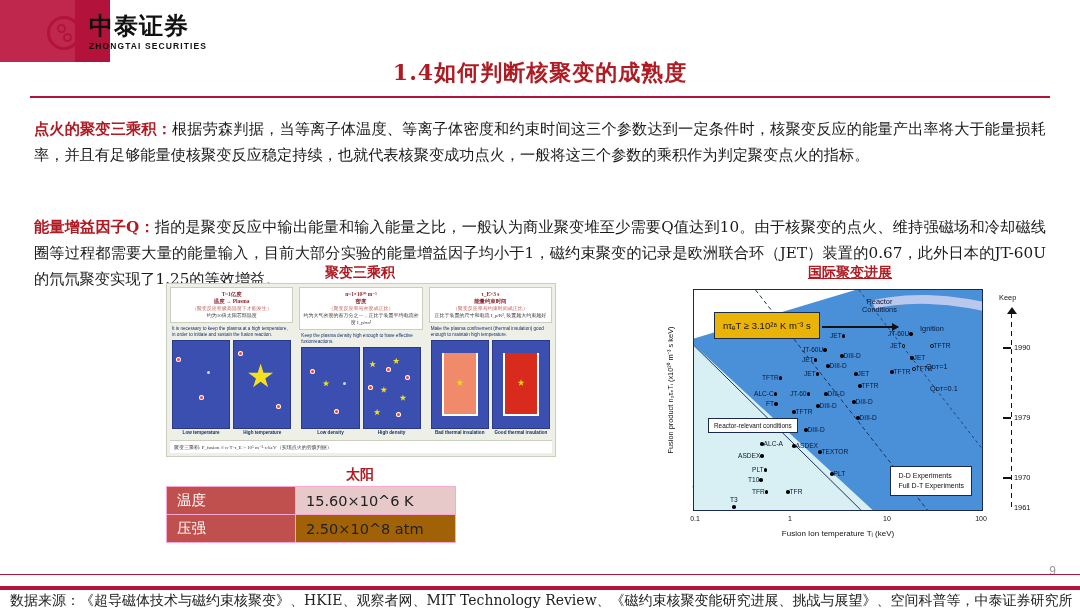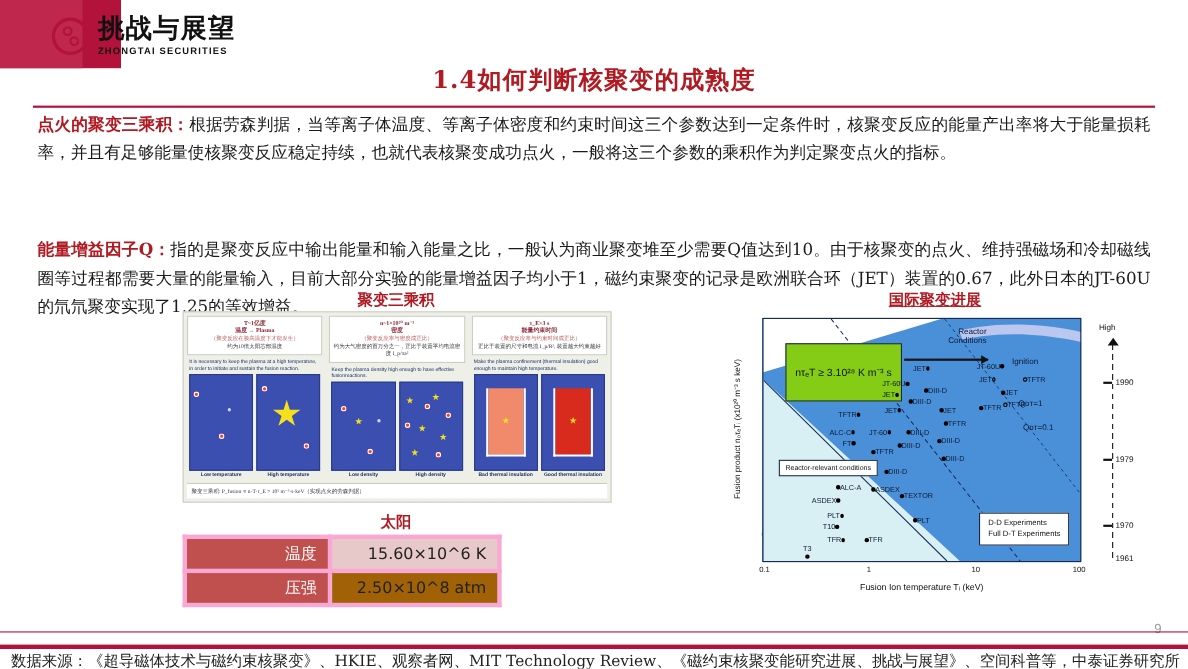--- a/index.html
+++ b/index.html
@@ -20,21 +20,21 @@
 
   .title{position:absolute;left:0;top:58px;width:1080px;text-align:center;
     color:#b01a22;font-size:22px;font-weight:bold;letter-spacing:1px;
     font-family:"DejaVu Serif","Liberation Serif",serif;}
   .title-rule{position:absolute;left:30px;top:96px;width:1020px;height:2px;background:#b3123a;}
 
   
   .para{position:absolute;left:34px;width:1012px;font-size:15.2px;line-height:26px;
         color:#1a1a1a;text-align:justify;font-family:"DejaVu Serif","Liberation Serif",serif;}
   .para .lead{color:#b01a22;font-weight:bold;}
-  #para1{top:100px;}
+  #para1{top:116px;}
   #para2{top:186px;margin-top:28px;}
 
   
   .fig-cap{position:absolute;color:#b01a22;font-weight:bold;font-size:14px;text-align:center;
            font-family:"DejaVu Serif","Liberation Serif",serif;}
   #cap-left{left:210px;top:264px;width:300px;}
   #cap-right{left:700px;top:264px;width:300px;text-decoration:underline;}
   #cap-sun{left:215px;top:466px;width:290px;}
 
   
@@ -61,42 +61,42 @@
   .burst{position:absolute;width:26px;height:26px;background:#f5e01e;
         clip-path:polygon(50% 0,61% 35%,98% 35%,68% 57%,79% 91%,50% 70%,21% 91%,32% 57%,2% 35%,39% 35%);}
   .vessel{position:absolute;left:18%;top:14%;width:64%;height:72%;border:2px solid #fff;border-top:none;box-sizing:border-box;}
   .vfill{position:absolute;left:0;top:0;width:100%;height:100%;}
   .triple-foot{border-top:1px solid #c9cec0;background:#fff;margin:0 3px 3px 3px;
                padding:3px 4px;font-size:5px;color:#333;}
 
   
   .suntable{position:absolute;left:166px;top:486px;width:290px;border-collapse:collapse;
             font-family:"DejaVu Sans","Liberation Sans",sans-serif;}
-  .suntable td{border:4px solid #f9a8d4;padding:4px 10px;font-size:14.5px;text-align:right;}
+  .suntable td{border:1px solid #f9a8d4;padding:4px 10px;font-size:14.5px;}
   .suntable td.k{background:#c0504d;color:#ffffff;width:108px;}
   .suntable tr:nth-child(1) td.v{background:#e6c9c8;color:#222;}
   .suntable tr:nth-child(2) td.v{background:#a16207;color:#222;}
 
   
   .chart-wrap{position:absolute;left:645px;top:285px;width:405px;height:270px;}
   .plot{position:absolute;left:48px;top:4px;width:290px;height:222px;
         background:#4a90d9;border:1.5px solid #1b2a4a;box-sizing:border-box;overflow:hidden;}
   .wedge-pale{position:absolute;left:0;bottom:0;width:100%;height:100%;
      background:#d8f0f4;clip-path:polygon(0% 100%,0% 25%,62% 100%);}
   .wedge-white{position:absolute;left:0;top:0;width:100%;height:100%;
      background:#ffffff;clip-path:polygon(0% 22%,0% 0%,56% 0%);}
   .band{position:absolute;border-radius:50%;}
   .band1{left:38%;top:-42%;width:130%;height:150%;border:11px solid #2530c8;
          border-color:#2530c8 transparent transparent transparent;transform:rotate(28deg);opacity:.95;}
   .band2{left:30%;top:-12%;width:140%;height:130%;border:9px solid #6f74dd;
          border-color:#6f74dd transparent transparent transparent;transform:rotate(26deg);opacity:.9;}
   .band3{left:26%;top:10%;width:150%;height:120%;border:9px solid #cfd2f2;
          border-color:#cfd2f2 transparent transparent transparent;transform:rotate(24deg);opacity:.85;}
   .diag{position:absolute;left:0;top:0;width:100%;height:100%;}
-  .eqbox{position:absolute;left:20px;top:22px;padding:19px 8px;background:#84cc16;
+  .eqbox{position:absolute;left:20px;top:22px;padding:6px 8px;background:#eab308;
          border:1.5px solid #1b2a4a;font-family:"Liberation Sans",sans-serif;
          font-size:9.5px;color:#111;white-space:nowrap;}
   .eqarrow{position:absolute;left:128px;top:36px;width:76px;height:1.6px;background:#111;}
   .eqarrow:after{content:"";position:absolute;right:-1px;top:-3px;border-left:7px solid #111;
          border-top:4px solid transparent;border-bottom:4px solid transparent;}
   .rrbox{position:absolute;left:14px;top:128px;padding:3px 5px;background:#fff;
          border:1.3px solid #1b2a4a;font-family:"Liberation Sans",sans-serif;
          font-size:6.4px;color:#111;white-space:nowrap;}
   .legbox{position:absolute;right:10px;bottom:14px;padding:4px 7px;background:#fff;
          border:1.5px solid #1b2a4a;font-family:"Liberation Sans",sans-serif;
@@ -134,21 +134,21 @@
 </head>
 <body>
 
 <div class="hdr-bar">
   <div class="hdr-bar-inner"></div>
 </div>
 
 <div class="logo">
   <div class="logo-mark"></div>
   <div>
-    <div class="logo-txt-cn">挑战与展望</div>
+    <div class="logo-txt-cn">中泰证券</div>
     <div class="logo-txt-en">ZHONGTAI SECURITIES</div>
   </div>
 </div>
 
 <div class="title">1.4如何判断核聚变的成熟度</div>
 <div class="title-rule"></div>
 
 <div class="para" id="para1">
   <span class="lead">点火的聚变三乘积：</span><span>根据劳森判据，当等离子体温度、等离子体密度和约束时间这三个参数达到一定条件时，核聚变反应的能量产出率将大于能量损耗率，并且有足够能量使核聚变反应稳定持续，也就代表核聚变成功点火，一般将这三个参数的乘积作为判定聚变点火的指标。</span>
 </div>
@@ -295,21 +295,21 @@
       <line x1="166" y1="0" x2="290" y2="160" stroke="#17305c" stroke-width="0.8" stroke-dasharray="3 3"></line>
     </svg>
 
     <span class="band band1"></span>
     <span class="band band2"></span>
     <span class="band band3"></span>
 
     <div class="eqbox">nτₑT ≥ 3.10²⁸ K m⁻³ s</div>
     <div class="eqarrow"></div>
 
-    <div class="freetxt" style="left:168px;top:8px;text-align:right;line-height:8px;">Reactor<br>Conditions</div>
+    <div class="freetxt" style="left:168px;top:8px;text-align:center;line-height:8px;">Reactor<br>Conditions</div>
     <div class="freetxt" style="left:226px;top:34px;">Ignition</div>
     <div class="freetxt" style="left:232px;top:50px;margin-top:22px;">Qᴅᴛ=1</div>
     <div class="freetxt" style="left:236px;top:94px;">Qᴅᴛ=0.1</div>
 
     <div class="rrbox">Reactor-relevant conditions</div>
 
     <div class="legbox">
       <div><span class="mk"></span> <span>D-D Experiments</span></div>
       <div><span class="mko"></span> <span>Full D-T Experiments</span></div>
     </div>
@@ -351,21 +351,21 @@
   </div>
 
   <div class="xtick" style="left:50px">0.1</div>
   <div class="xtick" style="left:145px">1</div>
   <div class="xtick" style="left:242px">10</div>
   <div class="xtick" style="left:336px">100</div>
   <div class="xlabel">Fusion Ion temperature Tᵢ (keV)</div>
 
   <div class="yearaxis">
     <div class="yeararrow"></div>
-    <div class="yearlbl">High</div>
+    <div class="yearlbl">Keep</div>
     <div class="yearline"></div>
     <div class="ymark" style="top:42px"><b></b><span>1990</span></div>
     <div class="ymark" style="top:112px"><b></b><span>1979</span></div>
     <div class="ymark" style="top:172px"><b></b><span>1970</span></div>
     <div class="ymark" style="top:202px"><span style="margin-left:11px">1961</span></div>
   </div>
 </div>
 
 <div class="pageno">9</div>
 <div class="foot-rule-thin"></div>

